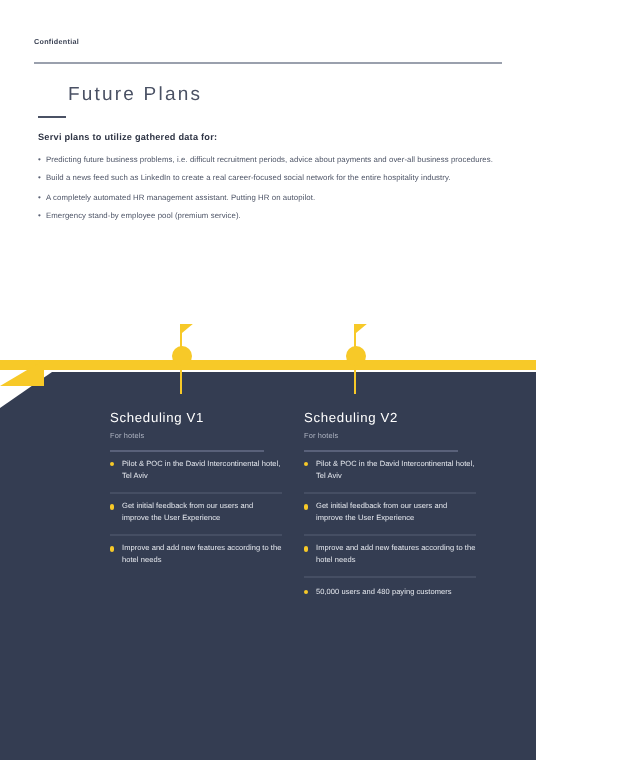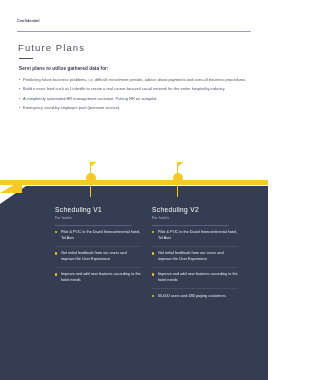--- a/index.html
+++ b/index.html
@@ -18,21 +18,21 @@
     font-size:3.6px;font-weight:bold;letter-spacing:.15px;
     color:#3b4254;
   }
   .header-rule{
     position:absolute;left:17px;top:31px;width:234px;height:1px;
     background:#9aa0ad;
   }
 
   
   .title{
-    position:absolute;left:18px;top:42px;
+    position:absolute;left:34px;top:42px;
     font-size:9.5px;letter-spacing:1.1px;color:#4a5164;font-weight:400;
   }
   .title-underline{
     position:absolute;left:19px;top:58px;width:14px;height:1.4px;
     background:#4a5164;
   }
 
   
   .lead{
     position:absolute;left:19px;top:66px;

